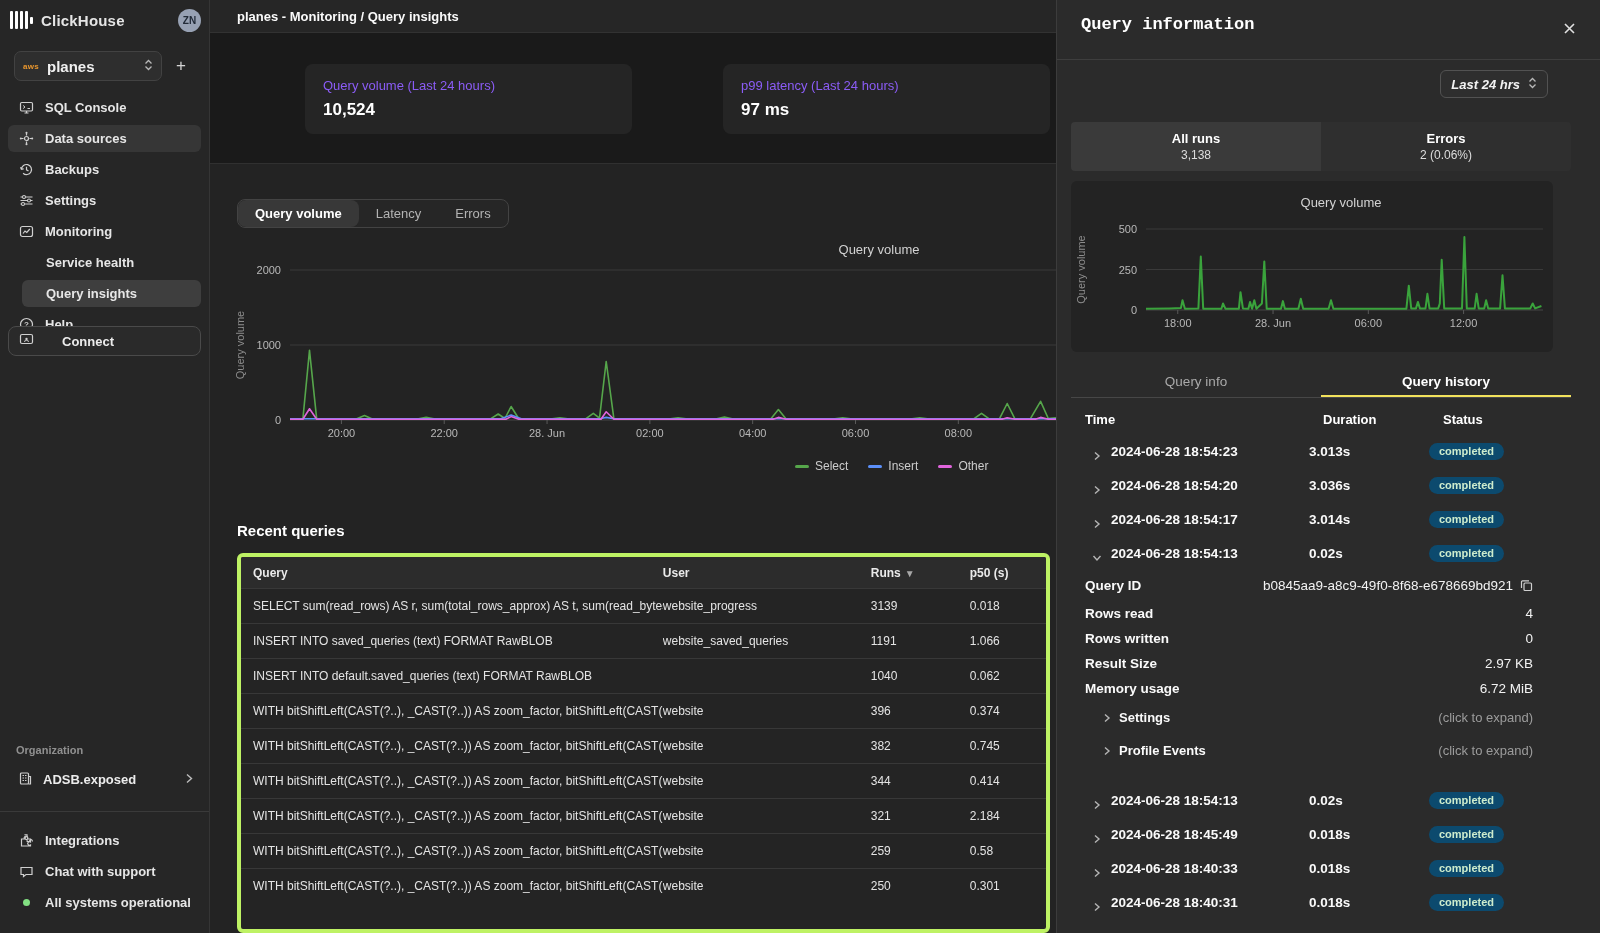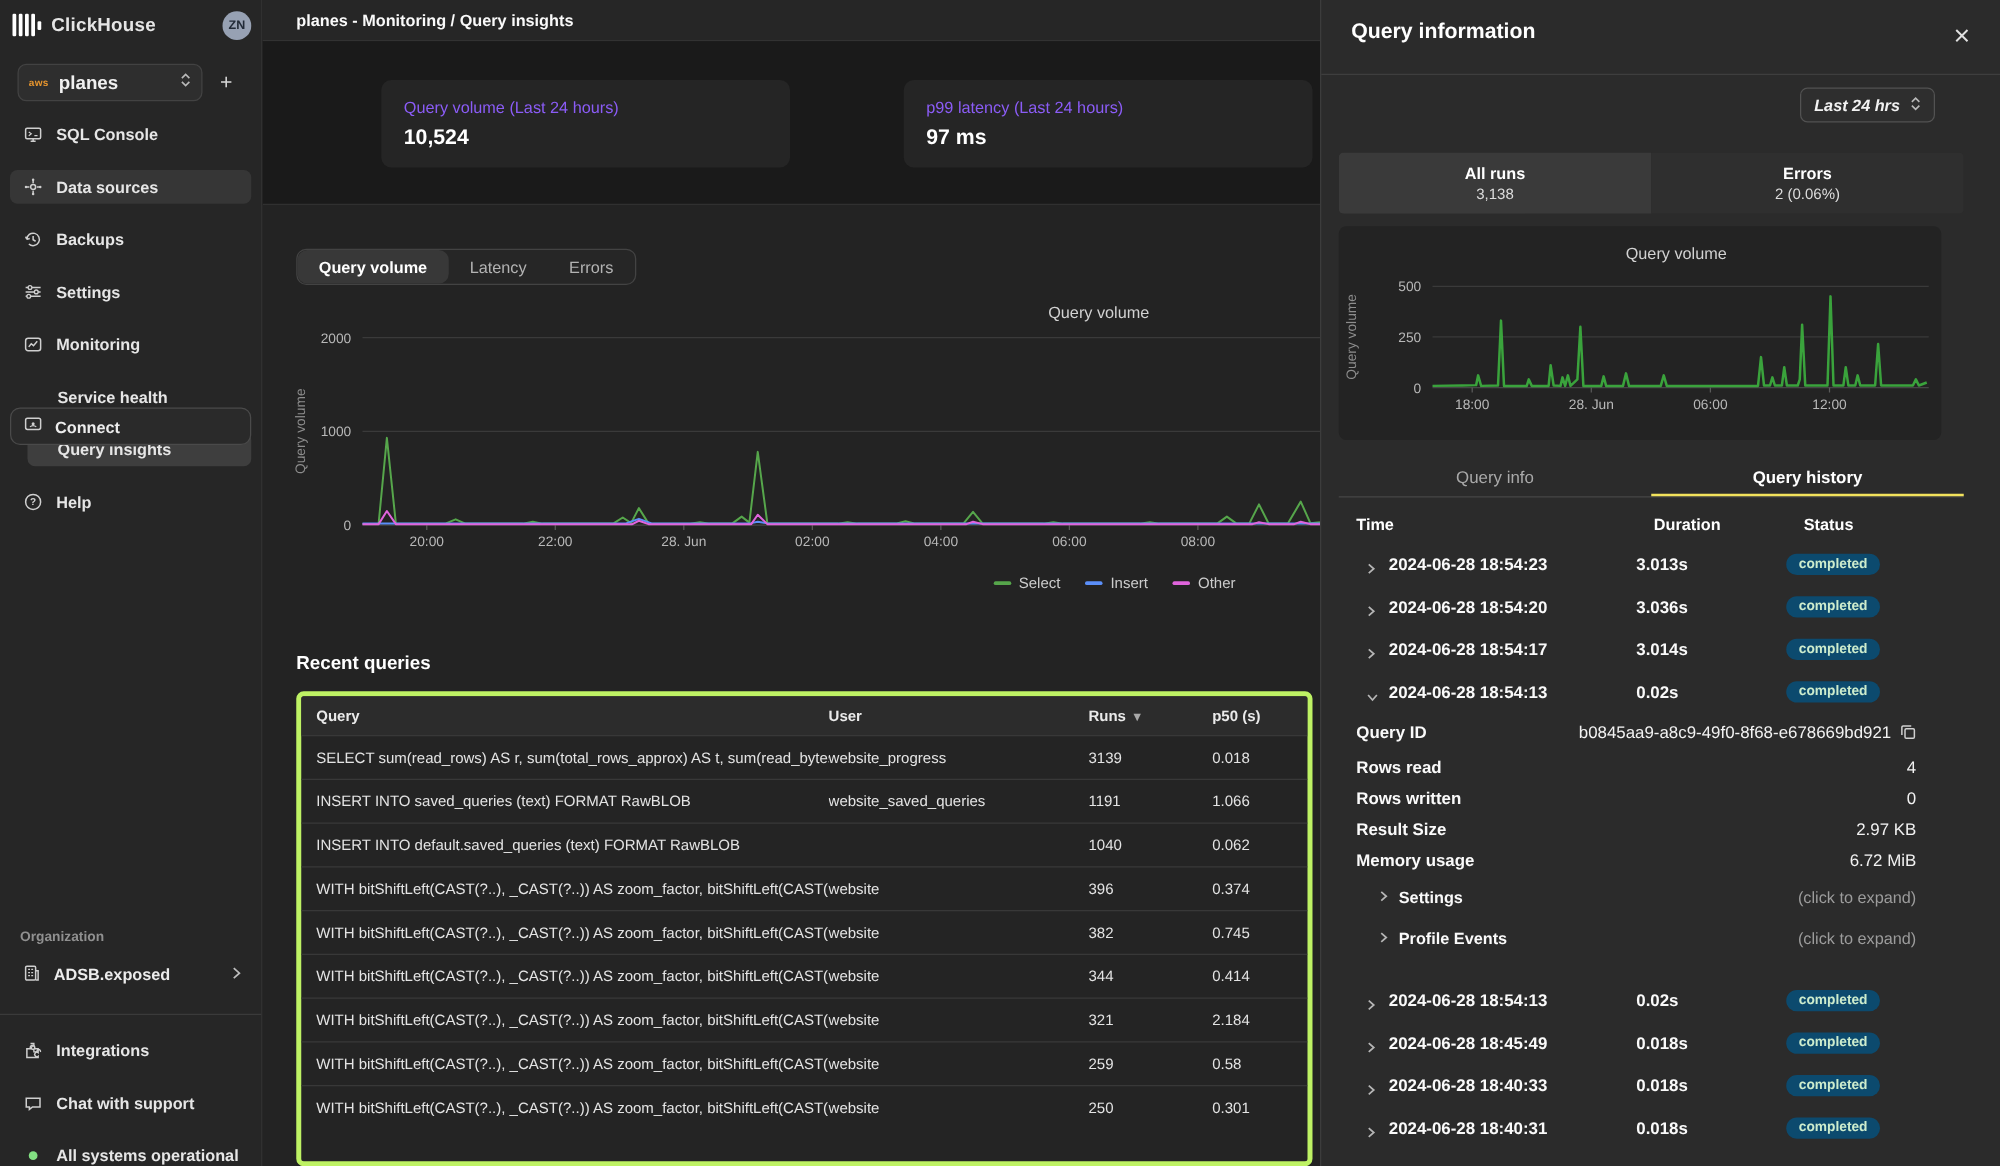--- a/index.html
+++ b/index.html
@@ -14,26 +14,26 @@
   .ch-bars i.short { height:7px; }
   .brand-name { font-size:15px; font-weight:700; color:#e5e5e5; letter-spacing:.2px; }
   .avatar { margin-left:auto; width:23px; height:23px; border-radius:50%; background:#97a1b3; color:#222b38; font-size:10px; font-weight:700; display:flex; align-items:center; justify-content:center; cursor:pointer; }
   .proj-row { position:absolute; left:14px; top:51px; right:14px; height:30px; display:flex; align-items:center; gap:10px; }
   .proj-select { flex:0 0 148px; height:30px; background:#2e2e2e; border:1px solid #424242; border-radius:7px; display:flex; align-items:center; padding:0 8px; gap:8px; cursor:pointer; }
   .aws-mark { font-size:8px; font-weight:700; color:#e8962e; letter-spacing:.3px; }
   .proj-name { font-size:15px; font-weight:600; color:#f0f0f0; }
   .updown { margin-left:auto; color:#b9b9b9; }
   .plus-btn { color:#d5d5d5; font-size:17px; font-weight:400; cursor:pointer; padding:0 4px; }
   .nav { position:absolute; left:8px; right:8px; top:94px; }
-  .nav-item { height:27px; display:flex; align-items:center; gap:10px; padding:0 8px 0 10px; border-radius:6px; font-size:13px; font-weight:600; color:#e6e6e6; cursor:pointer; margin-bottom:15px; }
+  .nav-item { height:27px; display:flex; align-items:center; gap:10px; padding:0 8px 0 10px; border-radius:6px; font-size:13px; font-weight:600; color:#e6e6e6; cursor:pointer; margin-bottom:4px; }
   .nav-item .nicon { width:17px; display:flex; justify-content:center; color:#cfcfcf; }
   .nav-item.active { background:#363636; }
   .nav-item.sub { padding-left:38px; }
   .nav-item.sub.active { background:#3e3e3e; margin-left:14px; padding-left:24px; }
-  .connect-btn { position:absolute; left:8px; right:8px; top:326px; height:30px; border:1px solid #4a4a4a; border-radius:8px; display:flex; align-items:center; gap:10px; padding:0 10px; font-size:13px; font-weight:600; color:#ececec; cursor:pointer; background:#2a2a2a; }
+  .connect-btn { position:absolute; left:8px; right:8px; top:326px; height:30px; border:1px solid #4a4a4a; border-radius:8px; display:flex; align-items:center; gap:28px; padding:0 10px; font-size:13px; font-weight:600; color:#ececec; cursor:pointer; background:#2a2a2a; }
   .org-label { position:absolute; left:16px; top:744px; font-size:11px; color:#909090; font-weight:600; }
   .org-row { position:absolute; left:8px; right:8px; top:766px; height:27px; display:flex; align-items:center; gap:10px; padding:0 8px 0 10px; font-size:13px; font-weight:600; cursor:pointer; }
   .org-row .chev-r { margin-left:auto; color:#bdbdbd; }
   .side-divider { position:absolute; left:0; right:0; top:811px; height:1px; background:#3a3a3a; }
   .side-footer { position:absolute; left:8px; right:8px; top:827px; }
   .side-footer .nav-item { font-weight:600; }
   .status-dot { width:7px; height:7px; border-radius:50%; }
 
   
   .main { position:absolute; left:210px; top:0; width:846px; height:933px; background:#232323; overflow:hidden; }
@@ -54,21 +54,21 @@
   .rq-header { display:flex; height:31px; align-items:center; background:#2c2c2c; font-size:12px; font-weight:700; color:#eaeaea; }
   .rq-row { display:flex; height:35px; align-items:center; border-top:1px solid #383838; font-size:12px; color:#e4e4e4; cursor:pointer; }
   .c-query { width:426px; padding-left:12px; white-space:nowrap; overflow:hidden; }
   .c-user { width:210px; white-space:nowrap; overflow:hidden; }
   .c-runs { width:100px; }
   .c-p50 { width:77px; }
   .sort-caret { color:#a8a8a8; font-size:10px; margin-left:4px; }
 
   
   .panel { position:absolute; left:1056px; top:0; width:544px; height:933px; background:#2b2b2b; border-left:1px solid #3c3c3c; }
-  .panel-title { position:absolute; left:24px; top:15px; font-size:17px; font-weight:700; color:#ffffff; }
+  .panel-title { position:absolute; left:24px; top:15px; font-size:17px; font-weight:700; color:#ffffff;font-family:Liberation Mono, monospace; }
   .panel-close { position:absolute; right:20px; top:17px; width:22px; height:22px; display:flex; align-items:center; justify-content:center; color:#e0e0e0; cursor:pointer; }
   .panel-divider { position:absolute; left:0; right:0; top:59px; height:1px; background:#3e3e3e; }
   .range-select { position:absolute; right:52px; top:70px; height:28px; border:1px solid #525252; border-radius:6px; background:#2e2e2e; display:flex; align-items:center; gap:8px; padding:0 10px; font-size:13px; font-weight:700; color:#f2f2f2; cursor:pointer;font-style:italic; }
   .segments { position:absolute; left:14px; top:122px; width:500px; height:49px; display:flex; border-radius:4px; overflow:hidden; }
   .segment { flex:1; display:flex; flex-direction:column; align-items:center; justify-content:center; gap:2px; cursor:pointer; background:#2f2f2f; }
   .segment.active { background:#3a3a3a; }
   .segment .seg-label { font-size:13px; font-weight:700; color:#ffffff; }
   .segment .seg-value { font-size:12px; color:#dddddd; }
   .mini-card { position:absolute; left:14px; top:181px; width:482px; height:171px; background:#232323; border-radius:6px; }
   .panel-tabs { position:absolute; left:14px; top:368px; width:500px; height:30px; display:flex; border-bottom:1px solid #474747; }

